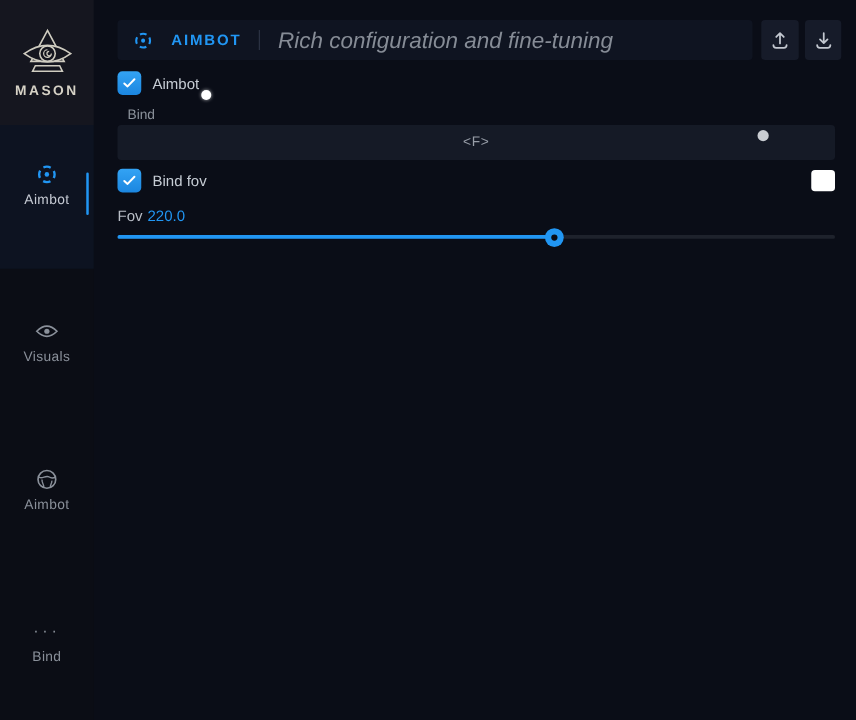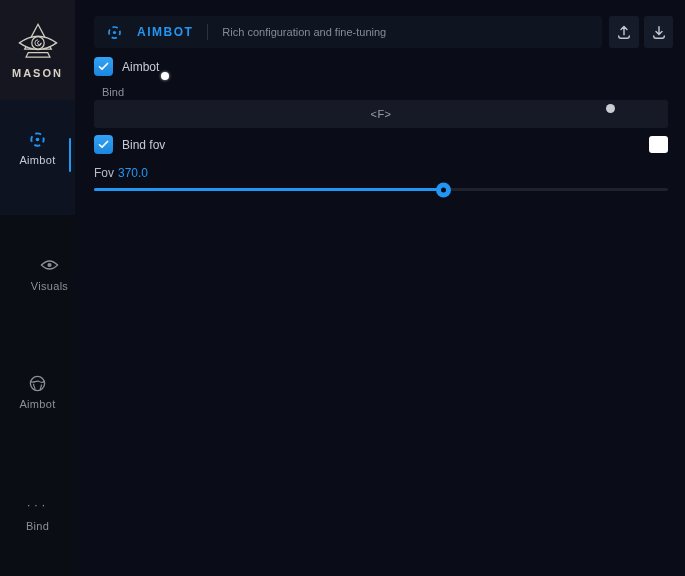--- a/index.html
+++ b/index.html
@@ -20,21 +20,21 @@
   .active-block .nicon { color:#2196f3; }
   .active-block .nav-label { color:#c6cbd4; }
   .active-bar { position:absolute; right:4px; top:38px; width:2px; height:34px; background:#2196f3; border-radius:1px; }
   .ellipsis-glyph { color:#8a909a; font-size:13px; letter-spacing:3px; line-height:10px; }
 
   
   .header-bar { position:absolute; left:94px; top:16px; width:508px; height:32px; background:#0f1421;
                 border-radius:3px; display:flex; align-items:center; padding-left:12px; }
   .header-title { color:#2196f3; font-size:12px; font-weight:bold; letter-spacing:1.5px; margin-left:14px; }
   .header-divider { width:1px; height:16px; background:#2a3142; margin:0 14px; }
-  .header-subtitle { color:#868c96; font-size:11px; }
+  .header-subtitle { color:#868c96; font-size:18px;font-style:italic; }
   .icon-btn { position:absolute; top:16px; height:32px; background:#161b29; border-radius:3px;
               display:flex; align-items:center; justify-content:center; color:#c3c8d0; cursor:pointer; }
   .icon-btn.upload { left:609px; width:30px; }
   .icon-btn.download { left:644px; width:29px; }
 
   
   .checkbox { position:absolute; width:19px; height:19px; border-radius:4px;
               background:linear-gradient(#33a3f4,#1b86e0); display:flex; align-items:center; justify-content:center; cursor:pointer; }
   .ctl-label { position:absolute; font-size:12px; color:#c6ccd4; }
   .small-label { position:absolute; font-size:11px; color:#8b919b;margin-left:8px; }
@@ -86,21 +86,21 @@
           <svg viewBox="0 0 20 20" width="19" height="19">
             <circle cx="10" cy="10" r="6.5" fill="none" stroke="currentColor" stroke-width="2" stroke-dasharray="6.4 3.8" stroke-dashoffset="3.2"></circle>
             <circle cx="10" cy="10" r="1.9" fill="currentColor"></circle>
           </svg>
         </span>
         <span class="nav-label">Aimbot</span>
       </div>
       <div class="active-bar"></div>
     </div>
 
-    <div class="nav-item" style="top:256px;margin-left:12px;">
+    <div class="nav-item" style="top:256px;">
       <span class="nicon">
         <svg viewBox="0 0 20 14" width="19" height="14">
           <path d="M1.5 7 Q10 -1.5 18.5 7 Q10 15.5 1.5 7 Z" fill="none" stroke="currentColor" stroke-width="1.4"></path>
           <circle cx="10" cy="7" r="2.2" fill="currentColor"></circle>
         </svg>
       </span>
       <span class="nav-label">Visuals</span>
     </div>
 
     <div class="nav-item" style="top:374px;">
@@ -169,21 +169,21 @@
     <span>
       <svg viewBox="0 0 12 10" width="11" height="9">
         <path d="M1.5 5.3 L4.4 7.9 L10.5 1.6" stroke="#ffffff" stroke-width="1.8" fill="none" stroke-linecap="round" stroke-linejoin="round"></path>
       </svg>
     </span>
   </div>
   <span class="ctl-label" style="left:122px; top:138px;">Bind fov</span>
   <div class="color-swatch" title="#ffffff" style="background: rgb(255, 255, 255);"></div>
 
   <div class="fov-label">
-    <span>Fov</span><span class="fov-value">370.0</span>
+    <span>Fov</span><span class="fov-value">220.0</span>
   </div>
 
   <div class="slider">
     <div class="slider-track"></div>
     <div class="slider-fill" style="width: 61%;">
       <div class="slider-thumb"></div>
     </div>
   </div>
 
 </div>

